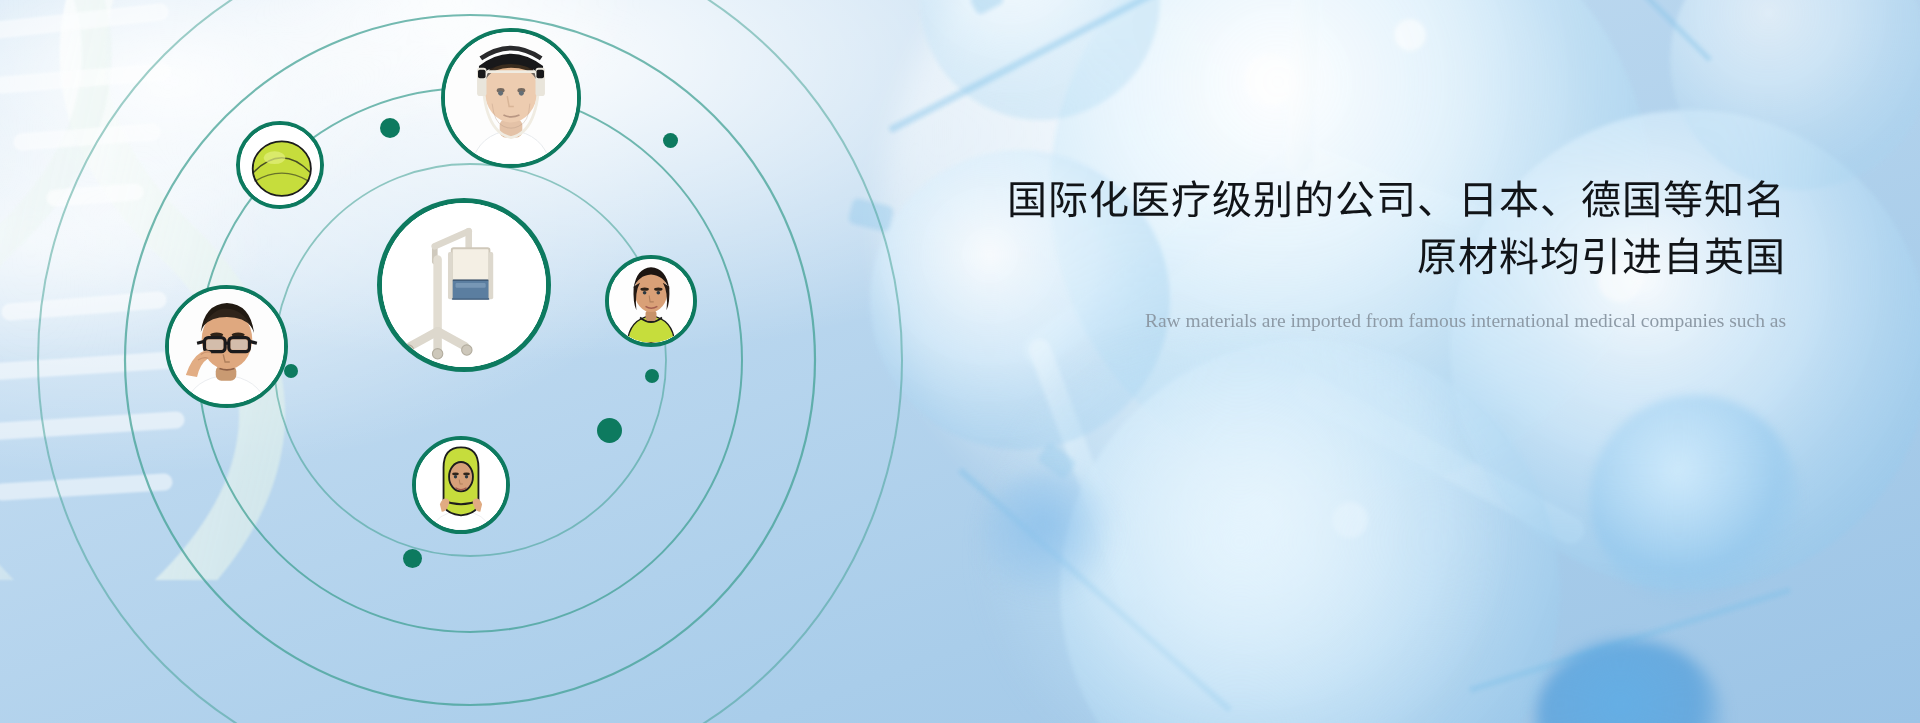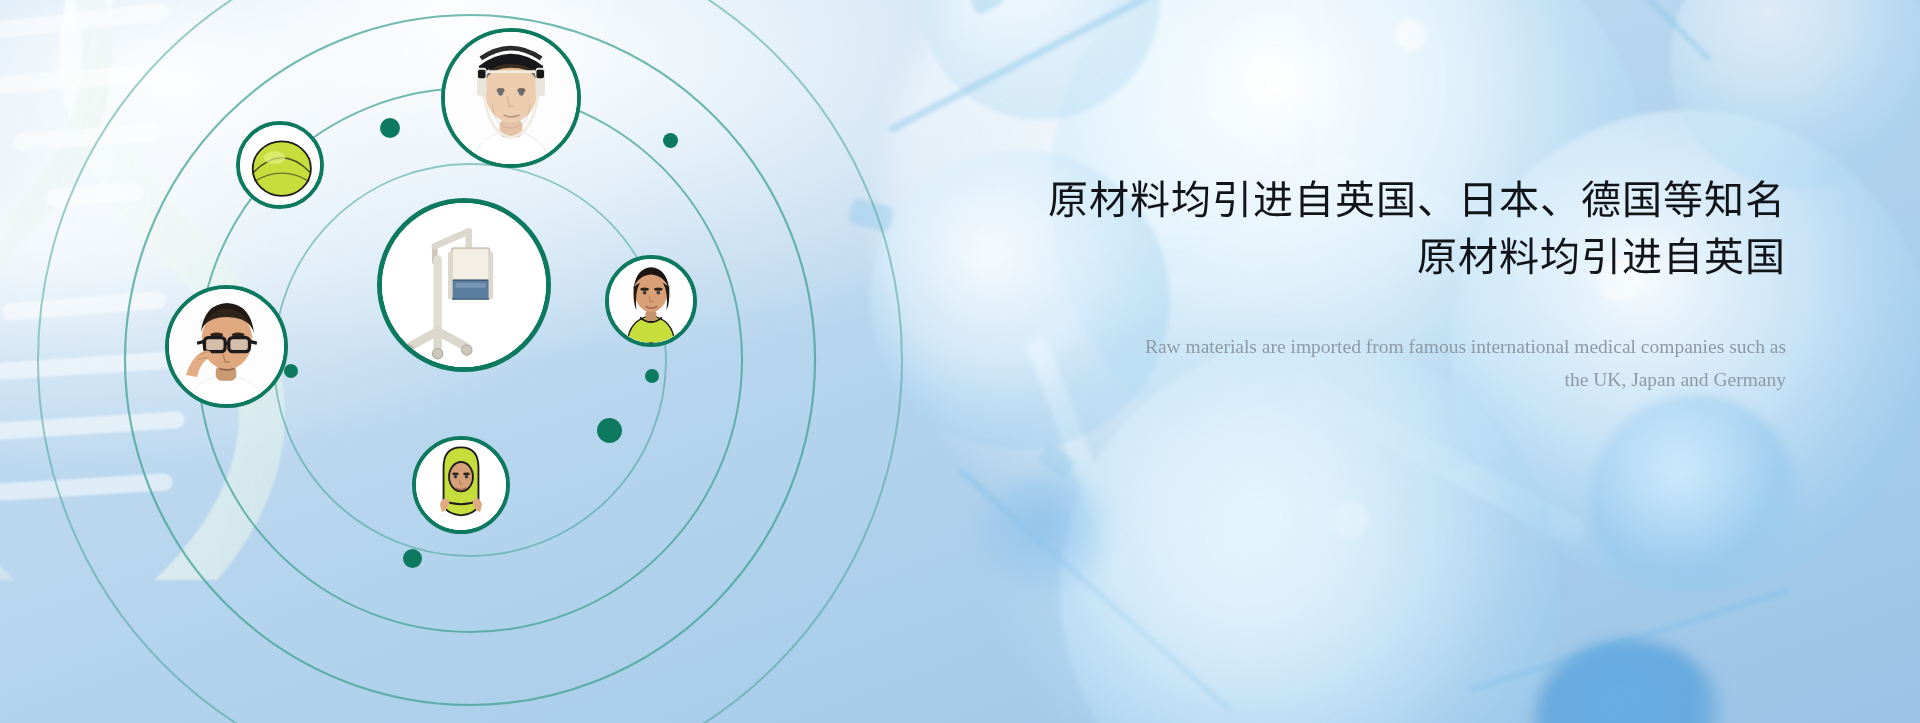--- a/index.html
+++ b/index.html
@@ -111,21 +111,21 @@
   .headline{
     color:#111418;
     font-size:40px;
     line-height:1.42;
     letter-spacing:1px;
     font-weight:400;
     white-space:nowrap;
   }
   .headline .l2{display:block;}
   .subcopy{
-    margin-top:44px;
+    margin-top:18px;
     color:#8d9aa6;
     font-family:"Liberation Serif", serif;
     font-size:19.5px;
     line-height:1.72;
     text-align:right;
   }
   .subcopy .s2{display:block;}
 </style>
 </head>
 <body>
@@ -408,22 +408,21 @@
         <path d="M30 66 Q49 74 68 66" fill="none" stroke="#1d1d1d" stroke-width="2"></path>
 
         <path d="M26 70 Q29 62 34 64 Q38 66 35 72 Q33 78 28 78 Z" fill="#e0ab82"></path>
         <path d="M72 70 Q69 62 64 64 Q60 66 63 72 Q65 78 70 78 Z" fill="#e0ab82"></path>
       </svg>
     </div>
   </div>
 
   <div class="copy">
     <div class="headline">
-      <span>原材料均引进自英国、日本、德国等知名</span>
+      <span>国际化医疗级别的公司、日本、德国等知名</span>
       <span class="l2">原材料均引进自英国</span>
     </div>
     <div class="subcopy">
       <span>Raw materials are imported from famous international medical companies such as</span>
-      <span class="s2">the UK, Japan and Germany</span>
     </div>
   </div>
 
 </div>
 
 </body></html>

